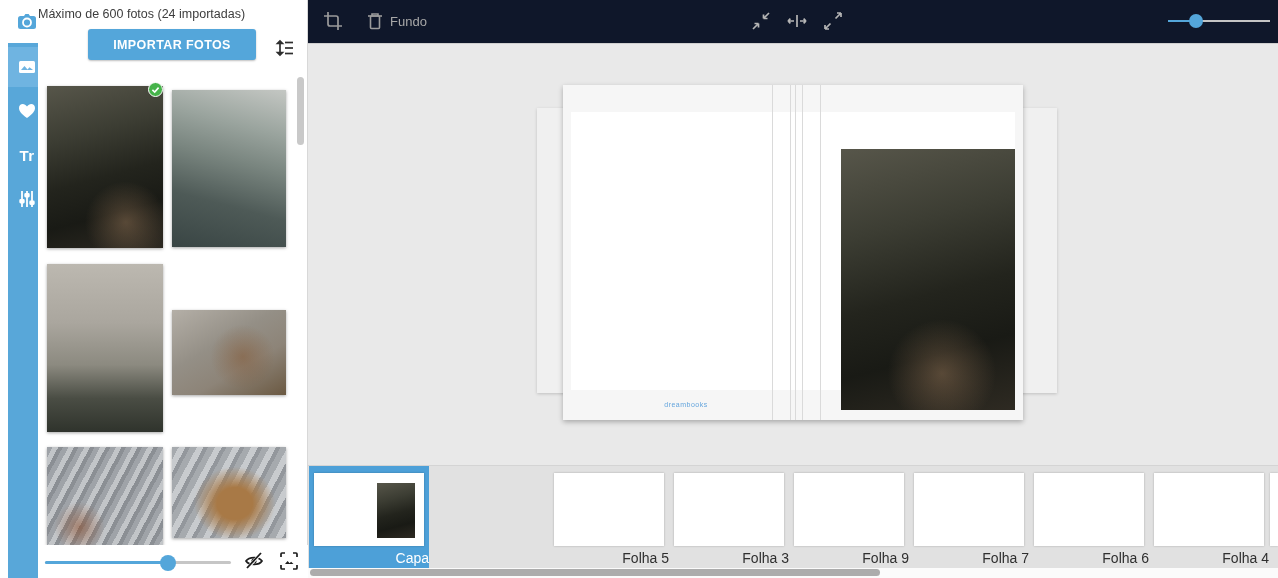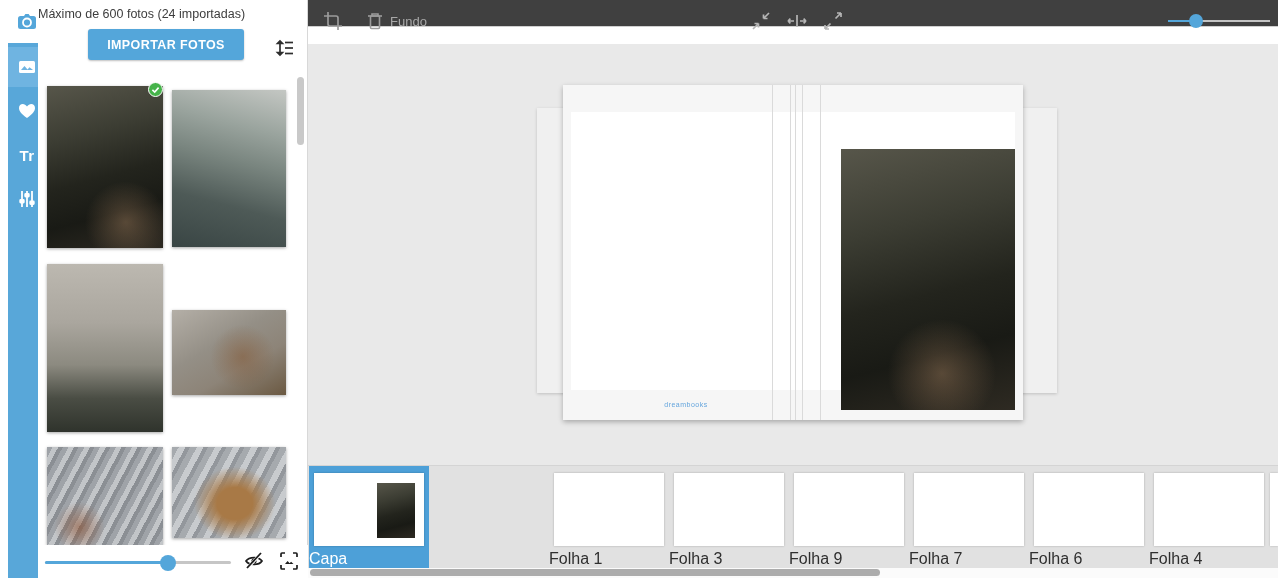--- a/index.html
+++ b/index.html
@@ -14,21 +14,21 @@
   .rail-item { width:38px; height:40px; display:flex; align-items:center; justify-content:center;
     color:#fff; cursor:pointer; margin-bottom:4px; }
   .rail-item.selected { background:#6fb4e1; }
   .rail-item .tr-glyph { font-size:15px; font-weight:bold; color:#fff; letter-spacing:0.5px; }
 
   
   .photo-panel { position:absolute; left:38px; top:0; width:270px; height:578px; background:#fff;
     border-right:1px solid #d8d8d8; }
   .panel-header { position:absolute; top:7px; left:0; width:100%; text-align:left;
     font-size:12.5px; color:#3d3d3d; }
-  .import-btn { position:absolute; left:50px; top:29px; width:156px; height:31px;
+  .import-btn { position:absolute; left:50px; top:29px; width:168px; height:31px;
     background:#54a6da; color:#fff; border:none; border-radius:3px;
     font-family:"Liberation Sans", sans-serif; font-size:12.5px; font-weight:bold;
     letter-spacing:0.4px; box-shadow:0 1px 2px rgba(0,0,0,.25); cursor:pointer; }
   .sort-icon { position:absolute; left:236px; top:37px; width:22px; height:22px; color:#2e2e2e;
     cursor:pointer; }
 
   .ph { position:absolute; box-shadow:0 1px 3px rgba(0,0,0,.35); cursor:pointer; }
   .ph.p1 { left:9px;   top:86px;  width:116px; height:162px;
     background:radial-gradient(circle at 68% 84%, rgba(196,152,112,.35), transparent 26%),
     linear-gradient(165deg,#57564a 0%,#3c3d33 30%,#23241d 55%,#191a15 75%,#2e2a22 100%); }
@@ -56,21 +56,21 @@
     --pct:66%; }
   .size-slider .track { position:absolute; left:0; top:8px; width:100%; height:3px; background:#c6c6c6; border-radius:2px; }
   .size-slider .fill  { position:absolute; left:0; top:8px; width:var(--pct); height:3px; background:#54a6da; border-radius:2px; }
   .size-slider .knob  { position:absolute; top:1.5px; left:calc(var(--pct) - 8px); width:16px; height:16px;
     border-radius:50%; background:#54a6da; }
   .foot-icon { position:absolute; top:5px; width:22px; height:22px; color:#1d1d1d; cursor:pointer; }
   .foot-icon.eye { left:205px; }
   .foot-icon.frame { left:240px; }
 
   
-  .toolbar { position:absolute; left:308px; top:0; width:970px; height:27px; background:#404040;
+  .toolbar { position:absolute; left:308px; top:0; width:970px; height:44px; background:#0f172a;
     border-bottom:1px solid #cfcfcf; }
   .tb-icon { position:absolute; top:10px; width:22px; height:22px; color:#9b9b9b; cursor:pointer; }
   .tb-crop { left:14px; }
   .tb-bg { position:absolute; left:58px; top:10px; height:22px; display:flex; align-items:center;
     gap:6px; color:#9b9b9b; cursor:pointer; }
   .tb-bg .lbl { font-size:13px; color:#a8a8a8; }
   .tb-c1 { left:442px; color:#b5b5b5; }
   .tb-c2 { left:478px; color:#b5b5b5; }
   .tb-c3 { left:514px; color:#b5b5b5; }
   .zoom-slider { position:absolute; left:860px; top:12px; width:102px; height:18px; cursor:pointer;
@@ -95,22 +95,22 @@
     background:radial-gradient(circle at 58% 86%, rgba(196,152,112,.35), transparent 22%),
     linear-gradient(165deg,#57564a 0%,#3c3d33 30%,#23241d 55%,#191a15 75%,#2e2a22 100%);
     cursor:pointer; }
 
   
   .filmstrip { position:absolute; left:308px; top:465px; width:970px; height:103px; background:#e1e1e1;
     border-top:1px solid #d4d4d4; }
   .tile { position:absolute; top:0; width:120px; height:103px; cursor:pointer; }
   .tile .thumb { position:absolute; left:5px; top:7px; width:110px; height:73px; background:#fff;
     box-shadow:0 0 2px rgba(0,0,0,.25); }
-  .tile .tile-label { position:absolute; left:0; top:84px; width:100%; text-align:left;
-    font-size:16px; color:#2f2f2f; }
+  .tile .tile-label { position:absolute; left:0; top:84px; width:100%; text-align:right;
+    font-size:14px; color:#2f2f2f; }
   .tile.selected { background:#4da0d8; }
   .tile.selected .tile-label { color:#fff; }
   .mini-cover { position:absolute; left:63px; top:10px; width:38px; height:55px;
     background:linear-gradient(165deg,#57564a 0%,#3c3d33 30%,#23241d 55%,#191a15 75%,#2e2a22 100%); }
   .t0{left:1px;} .t1{left:121px;} .t2{left:241px;} .t3{left:361px;text-decoration:underline;} .t4{left:481px;}
   .t5{left:601px;} .t6{left:721px;} .t7{left:841px;}
   .tile.partial { left:957px; width:13px; }
   .tile.partial .thumb { left:5px; width:8px; }
 
   .hscroll { position:absolute; left:308px; top:568px; width:970px; height:10px; background:#fbfbfb; }
@@ -283,21 +283,21 @@
 
 <div class="filmstrip">
   <div class="tile selected t0">
     <div class="thumb">
       <div class="mini-cover"></div>
     </div>
     <div class="tile-label">Capa</div>
   </div>
   <div class="tile t2">
     <div class="thumb"></div>
-    <div class="tile-label">Folha 1</div>
+    <div class="tile-label">Folha 5</div>
   </div>
   <div class="tile t3">
     <div class="thumb"></div>
     <div class="tile-label">Folha 3</div>
   </div>
   <div class="tile t4">
     <div class="thumb"></div>
     <div class="tile-label">Folha 9</div>
   </div>
   <div class="tile t5">

